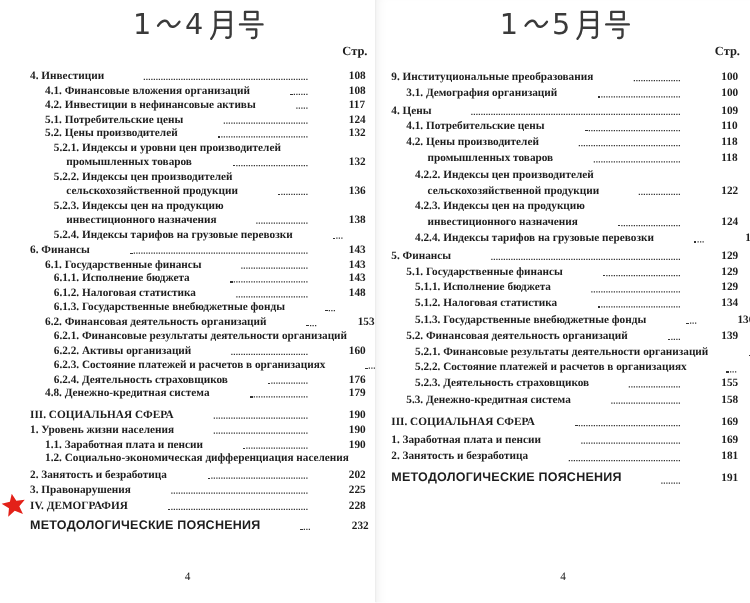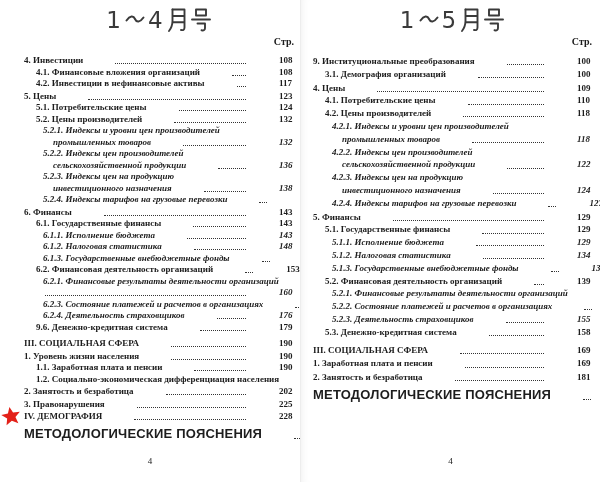--- a/index.html
+++ b/index.html
@@ -25,32 +25,32 @@
   .str{
     text-align:right;font-weight:bold;font-size:10px;line-height:10px;
     margin:3px 0 8px 0;
   }
   .rows{}
   .row{font-size:9px;font-weight:bold;position:relative;}
   .page-left .row{line-height:11.5px;}
   .page-right .row{line-height:12.8px;}
   .row.lvl0{margin-top:1px;}
   .row.lvl1{padding-left:12px;}
-  .row.lvl2{padding-left:19px;font-style:italic;}
+  .row.lvl2{padding-left:19px;}
   .row.gap{margin-top:5px;}
   .line{display:flex;align-items:baseline;gap:30px;}
   .label{white-space:nowrap;}
   .cont .label2{padding-left:10px;white-space:nowrap;}
   .dots{
     flex:1 1 auto;min-width:8px;align-self:flex-end;
     border-bottom:1px dotted #333;margin:0 3px 2.5px 2px;
   }
   .pagenum{min-width:15px;}
   .sans .label{
-    font-family:"Liberation Sans",sans-serif;font-size:13px;letter-spacing:.2px;
+    font-family:"Liberation Sans",sans-serif;font-size:10px;letter-spacing:.2px;
   }
   .star-wrap{position:absolute;left:-23px;top:-5px;width:20px;height:20px;}
   .footer{
     position:absolute;bottom:16px;left:0;right:0;text-align:center;
     font-size:9px;font-weight:400;
   }
 </style>
 </head>
 <body>
 
@@ -94,27 +94,20 @@
             <span class="pagenum">108</span>
           </div>
         </div>
         <div class="row lvl1">
           <div class="line">
             <span class="label">4.2. Инвестиции в нефинансовые активы</span>
             <span class="dots"></span>
             <span class="pagenum">117</span>
           </div>
         </div>
-        <div class="row lvl0">
-          <div class="line">
-            <span class="label">5. Цены</span>
-            <span class="dots"></span>
-            <span class="pagenum">123</span>
-          </div>
-        </div>
         <div class="row lvl1">
           <div class="line">
             <span class="label">5.1. Потребительские цены</span>
             <span class="dots"></span>
             <span class="pagenum">124</span>
           </div>
         </div>
         <div class="row lvl1">
           <div class="line">
             <span class="label">5.2. Цены производителей</span>
@@ -203,41 +196,42 @@
         </div>
         <div class="row lvl2">
           <div class="line">
             <span class="label">6.2.1. Финансовые результаты деятельности организаций</span>
             <span class="dots"></span>
             <span class="pagenum">153</span>
           </div>
         </div>
         <div class="row lvl2">
           <div class="line">
+            <span class="label">6.2.2. Активы организаций</span>
             <span class="dots"></span>
             <span class="pagenum">160</span>
           </div>
         </div>
         <div class="row lvl2">
           <div class="line">
             <span class="label">6.2.3. Состояние платежей и расчетов в организациях</span>
             <span class="dots"></span>
             <span class="pagenum">163</span>
           </div>
         </div>
         <div class="row lvl2">
           <div class="line">
             <span class="label">6.2.4. Деятельность страховщиков</span>
             <span class="dots"></span>
             <span class="pagenum">176</span>
           </div>
         </div>
         <div class="row lvl1">
           <div class="line">
-            <span class="label">9.6. Денежно-кредитная система</span>
+            <span class="label">4.8. Денежно-кредитная система</span>
             <span class="dots"></span>
             <span class="pagenum">179</span>
           </div>
         </div>
         <div class="row lvl0 gap">
           <div class="line">
             <span class="label">III. СОЦИАЛЬНАЯ СФЕРА</span>
             <span class="dots"></span>
             <span class="pagenum">190</span>
           </div>
@@ -351,23 +345,20 @@
           </div>
         </div>
         <div class="row lvl1">
           <div class="line">
             <span class="label">4.2. Цены производителей</span>
             <span class="dots"></span>
             <span class="pagenum">118</span>
           </div>
         </div>
         <div class="row lvl2">
-          <div class="line">
-            <span class="label">4.2.1. Индексы и уровни цен производителей</span>
-          </div>
           <div class="line cont">
             <span class="label2">промышленных товаров</span>
             <span class="dots"></span>
             <span class="pagenum">118</span>
           </div>
         </div>
         <div class="row lvl2">
           <div class="line">
             <span class="label">4.2.2. Индексы цен производителей</span>
           </div>

